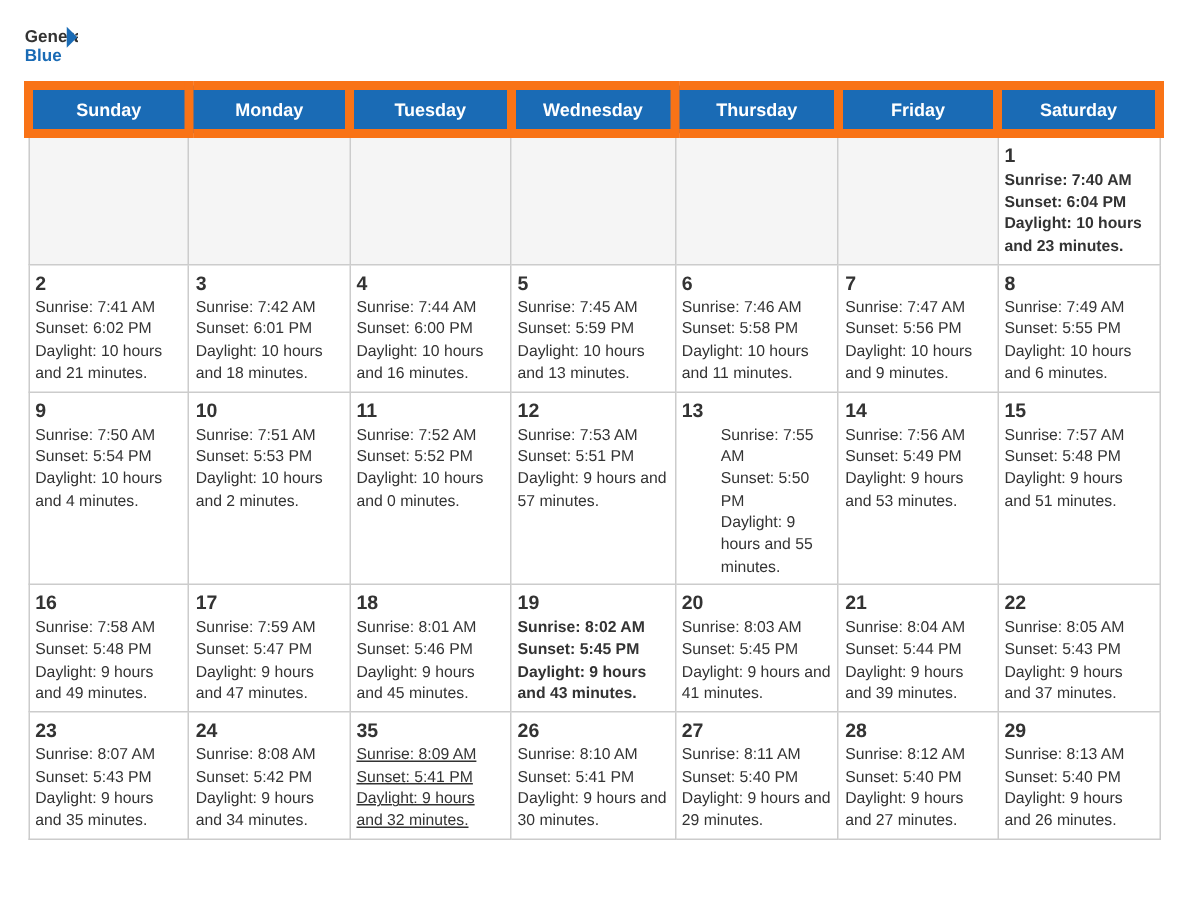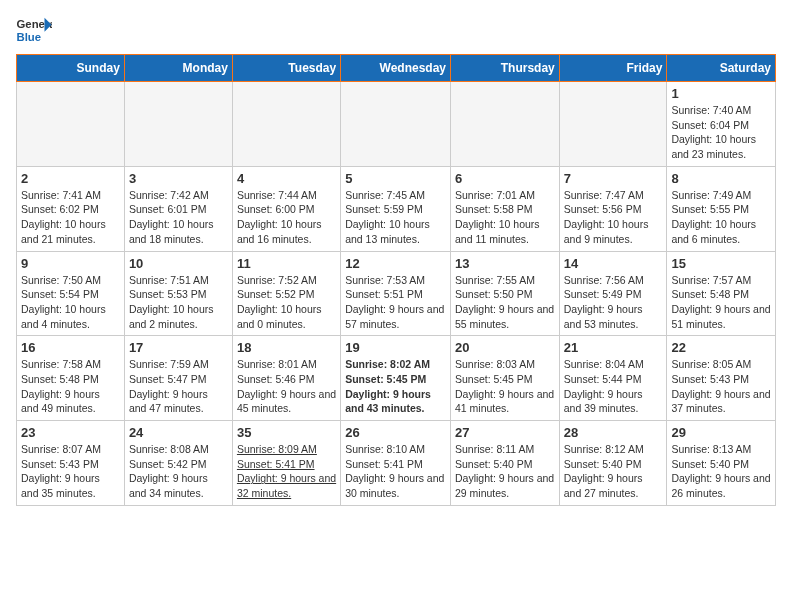--- a/index.html
+++ b/index.html
@@ -39,24 +39,24 @@
     }
     .calendar {
       width: 100%;
       border-collapse: collapse;
       font-size: 11px;
     }
     .calendar th {
       background: #1a6bb5;
       color: #fff;
       padding: 6px 4px;
-      text-align: right;
+      text-align: center;
       font-size: 12px;
       font-weight: bold;
-      border: 1px solid #f97316;
+      border: 6px solid #f97316;
     }
     .calendar td {
       border: 1px solid #ccc;
       vertical-align: top;
       padding: 4px;
       width: 113px;
       min-height: 70px;
       background: #fff;
     }
     .calendar td.empty {
@@ -112,21 +112,21 @@
   <tbody id="calendar-body">
   <tr>
         <td class="empty"></td>
         <td class="empty"></td>
         <td class="empty"></td>
         <td class="empty"></td>
         <td class="empty"></td>
         <td class="empty"></td>
         <td>
           <div class="day-number">1</div>
-          <div class="day-info" style="white-space: pre-line;">Sunrise: 7:40 AM
+          <div class="day-info" style="white-space: pre-line; font-weight: bold;">Sunrise: 7:40 AM
 Sunset: 6:04 PM
 Daylight: 10 hours and 23 minutes.</div>
         </td>
       </tr>
       <tr>
         <td>
           <div class="day-number">2</div>
           <div class="day-info" style="white-space: pre-line;">Sunrise: 7:41 AM
 Sunset: 6:02 PM
 Daylight: 10 hours and 21 minutes.</div>
@@ -144,21 +144,21 @@
 Daylight: 10 hours and 16 minutes.</div>
         </td>
         <td>
           <div class="day-number">5</div>
           <div class="day-info" style="white-space: pre-line;">Sunrise: 7:45 AM
 Sunset: 5:59 PM
 Daylight: 10 hours and 13 minutes.</div>
         </td>
         <td>
           <div class="day-number">6</div>
-          <div class="day-info" style="white-space: pre-line;">Sunrise: 7:01 AM
+          <div class="day-info" style="white-space: pre-line;">Sunrise: 7:46 AM
 Sunset: 5:58 PM
 Daylight: 10 hours and 11 minutes.</div>
         </td>
         <td>
           <div class="day-number">7</div>
           <div class="day-info" style="white-space: pre-line;">Sunrise: 7:47 AM
 Sunset: 5:56 PM
 Daylight: 10 hours and 9 minutes.</div>
         </td>
         <td>
@@ -188,21 +188,21 @@
 Daylight: 10 hours and 0 minutes.</div>
         </td>
         <td>
           <div class="day-number">12</div>
           <div class="day-info" style="white-space: pre-line;">Sunrise: 7:53 AM
 Sunset: 5:51 PM
 Daylight: 9 hours and 57 minutes.</div>
         </td>
         <td>
           <div class="day-number">13</div>
-          <div class="day-info" style="white-space: pre-line;">Sunrise: 7:55 AM
+          <div class="day-info" style="white-space: pre-line; margin-left: 26px;">Sunrise: 7:55 AM
 Sunset: 5:50 PM
 Daylight: 9 hours and 55 minutes.</div>
         </td>
         <td>
           <div class="day-number">14</div>
           <div class="day-info" style="white-space: pre-line;">Sunrise: 7:56 AM
 Sunset: 5:49 PM
 Daylight: 9 hours and 53 minutes.</div>
         </td>
         <td>

